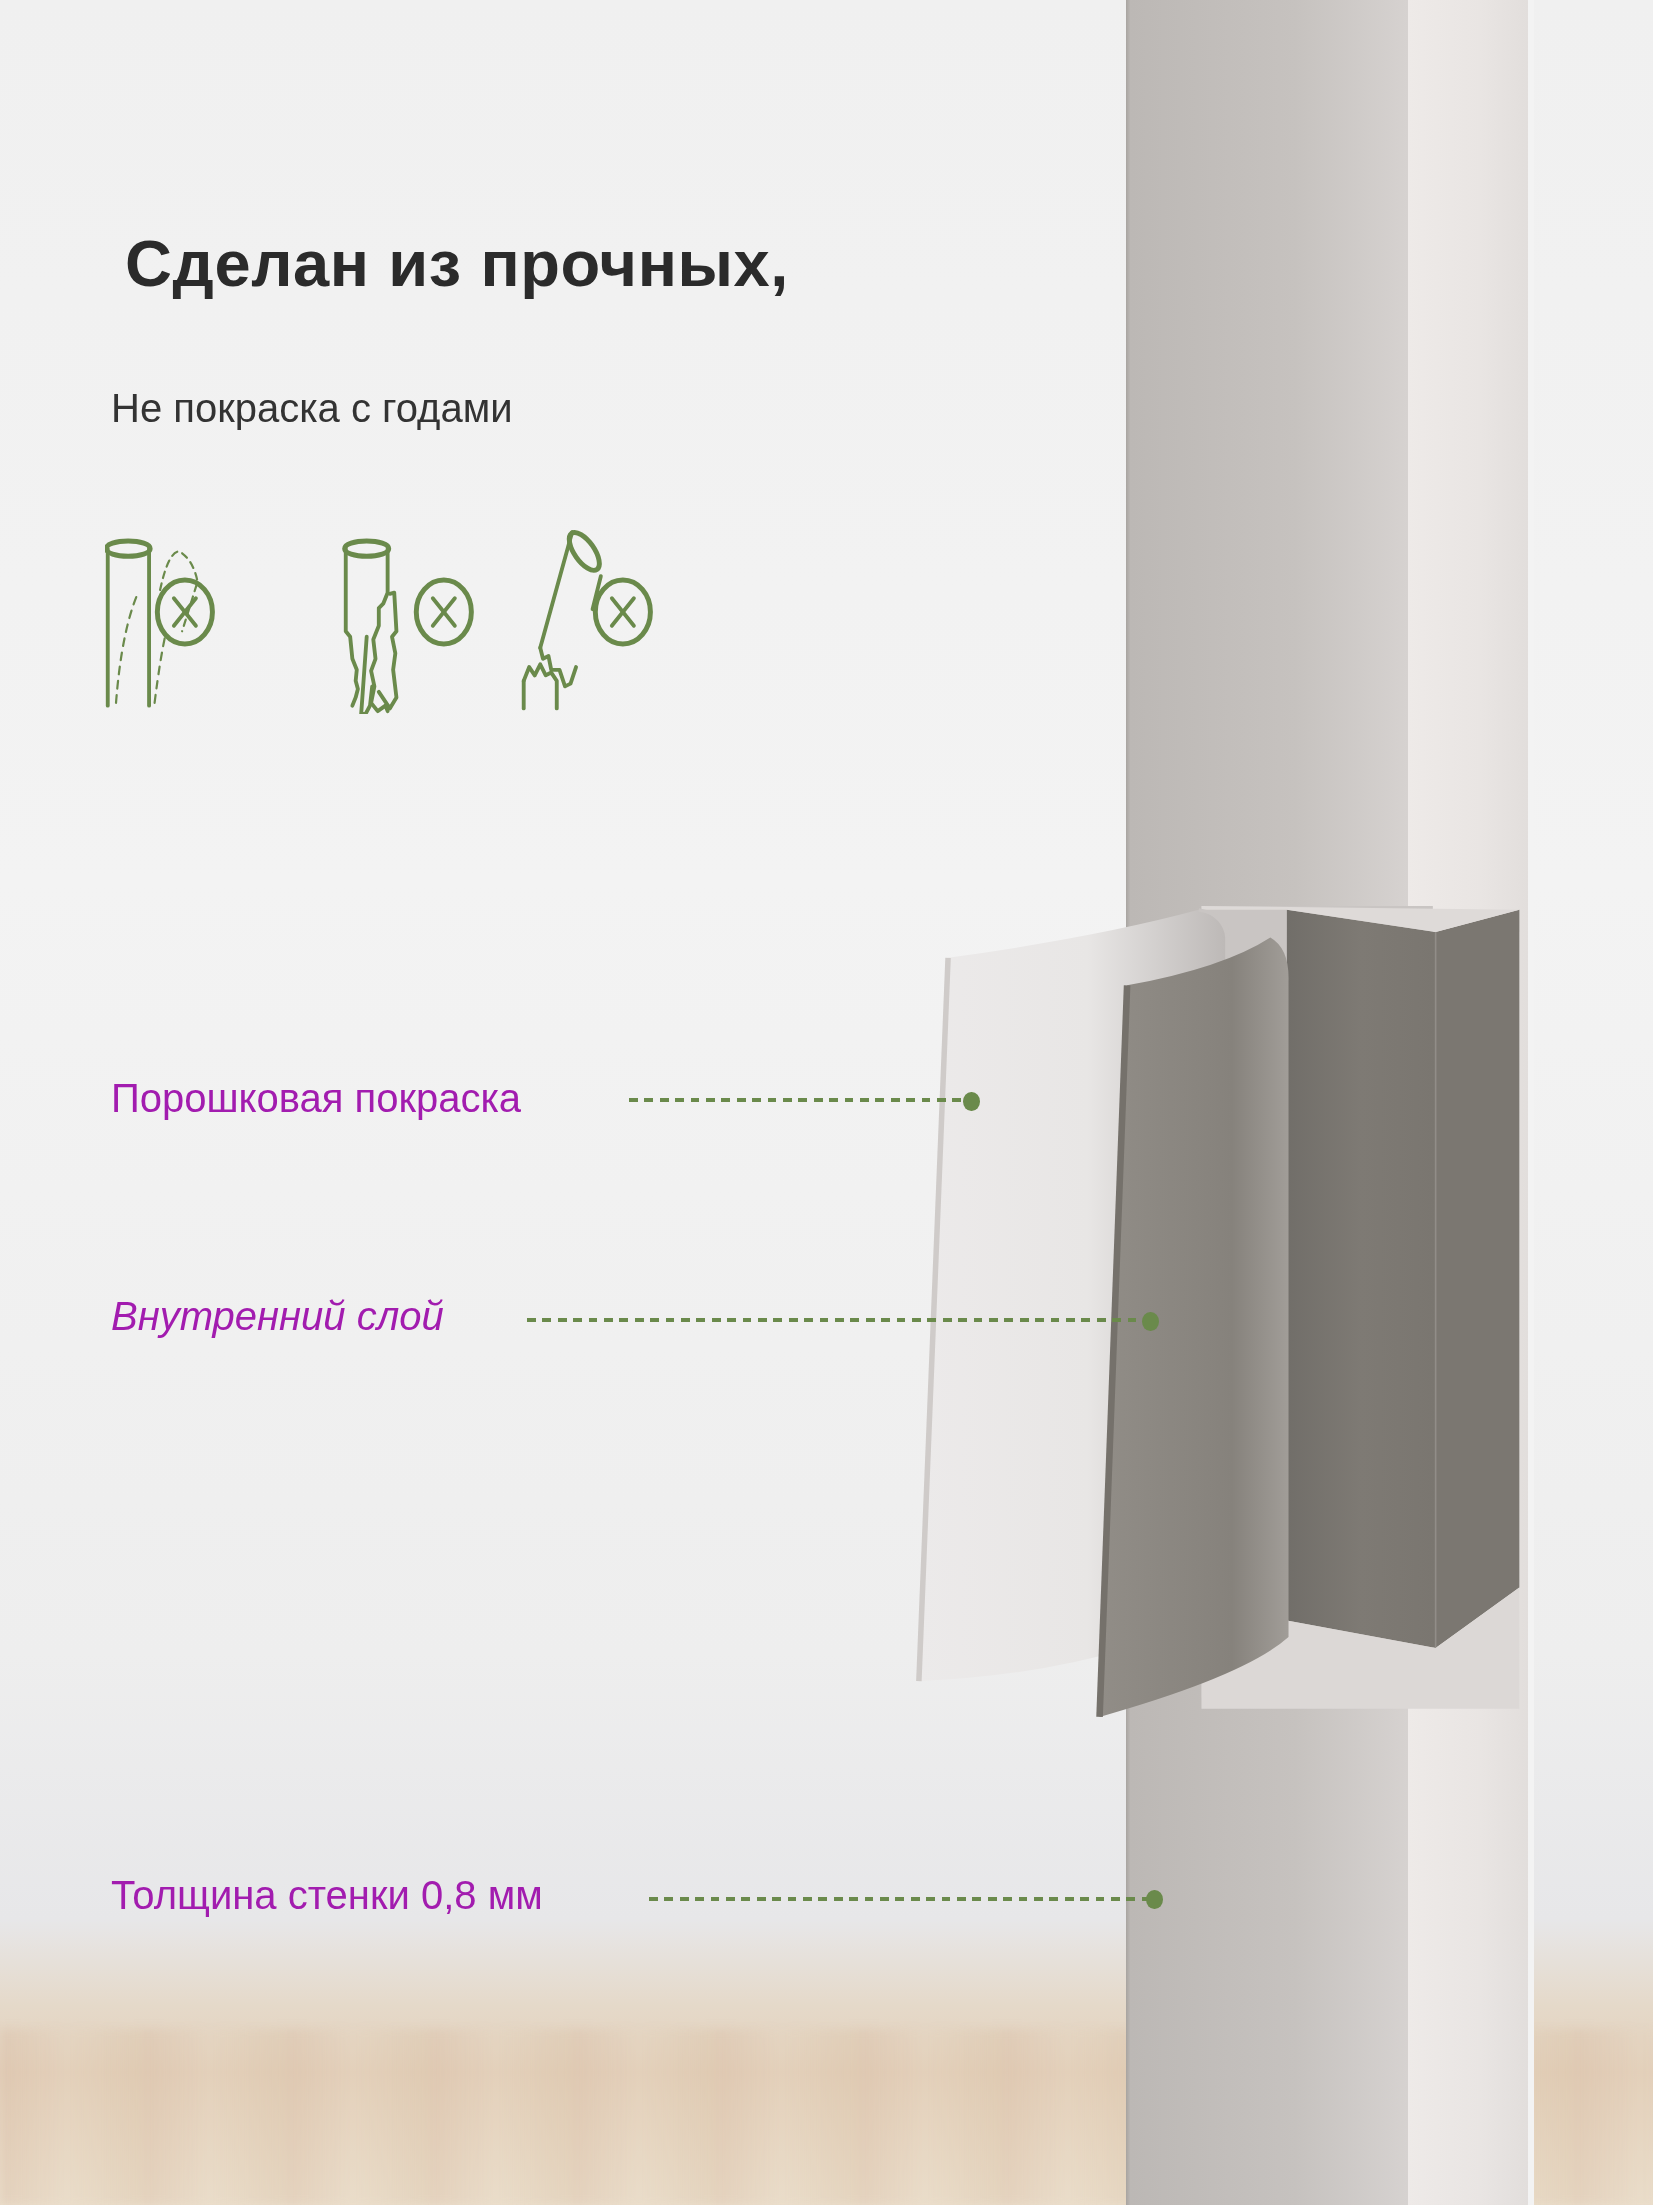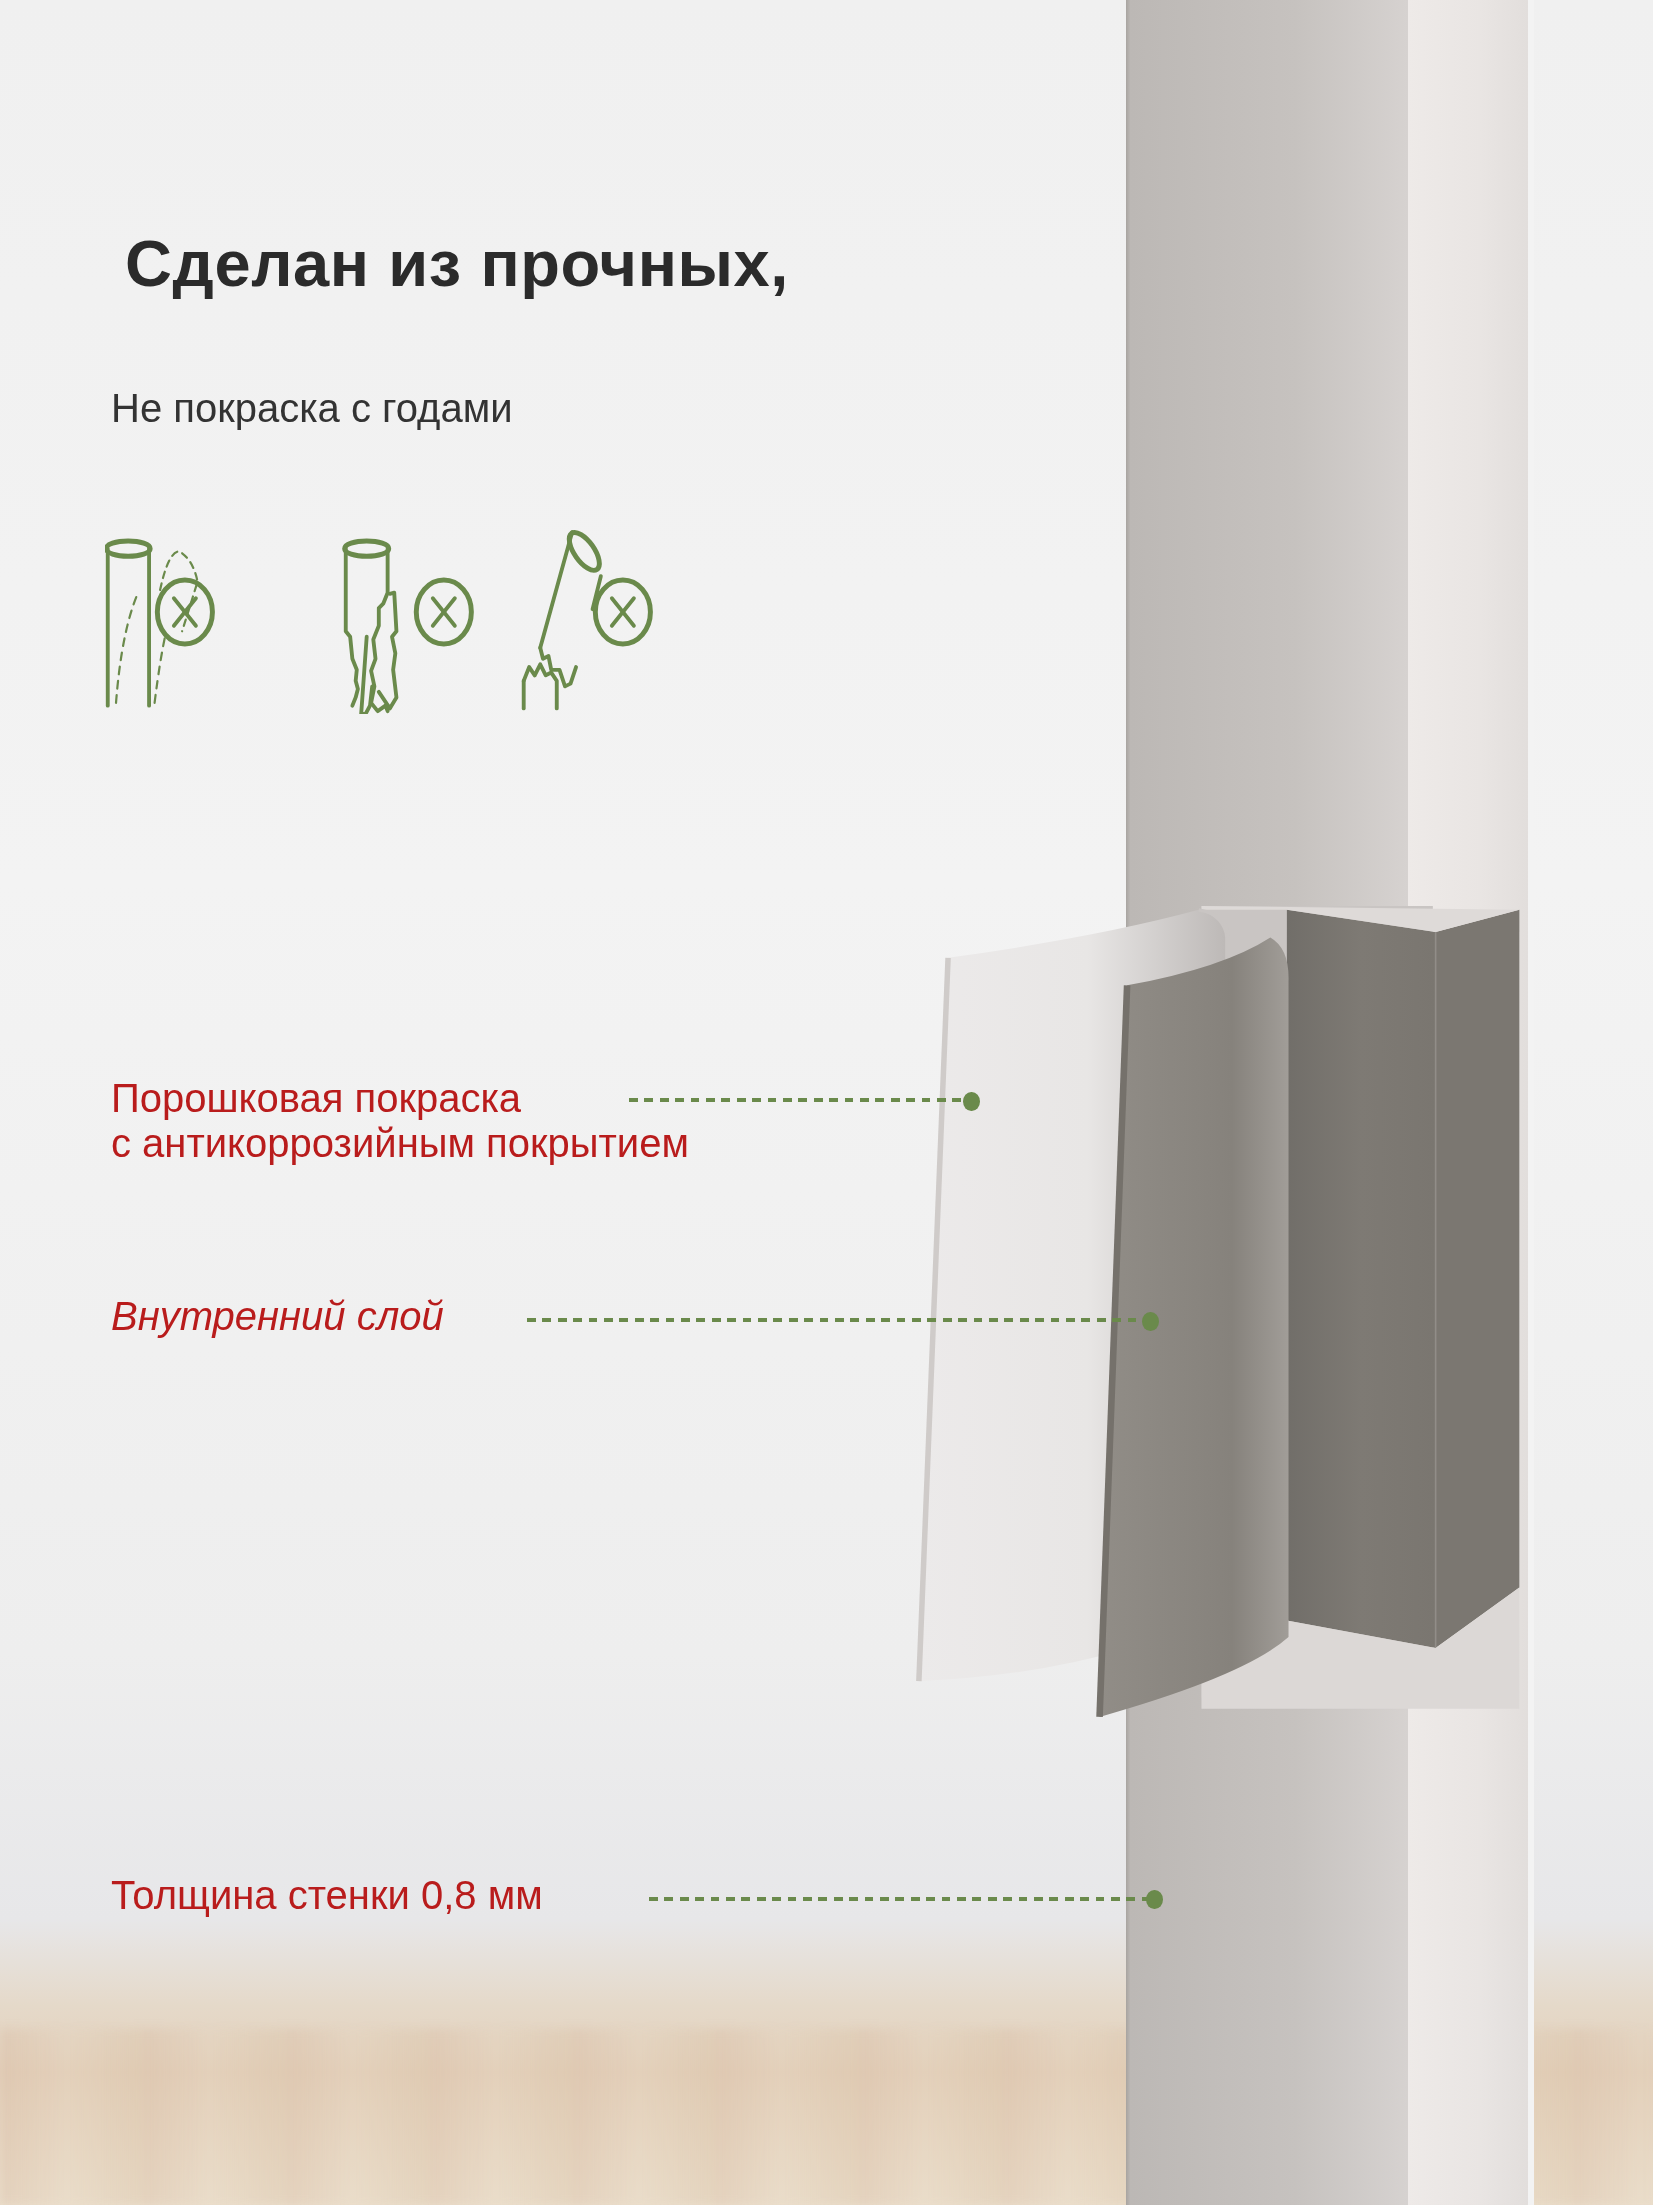--- a/index.html
+++ b/index.html
@@ -6,21 +6,21 @@
   body { width:1654px; height:2205px; position:relative; overflow:hidden;
     font-family:"Liberation Sans", sans-serif;
     background: linear-gradient(180deg,#f0f0f0 0%,#f3f3f3 40%,#eeeeee 75%,#e7e7e9 87%,#e5d9c9 91%,#e3d0bb 94%,#ebdfcd 100%); }
   .floor { position:absolute; left:0; top:2029px; width:1654px; height:176px;
     background: repeating-linear-gradient(90deg, rgba(215,185,160,0.35) 0px, rgba(230,210,185,0.15) 66px, rgba(215,190,160,0.3) 143px);
     filter: blur(4.4px); }
   .title { position:absolute; left:110px; top:207px; margin:15px; font-size:65px; line-height:83px;
     font-weight:700; color:#2b2b2b; letter-spacing:0.6px; }
   .subtitle { position:absolute; left:111px; top:386px; font-size:40px; color:#333; }
   .icons { position:absolute; left:105px; top:521px; width:595px; height:193px; }
-  .label { position:absolute; font-size:40px; color:#b91c1c; line-height:45px; }
+  .label { position:absolute; font-size:40px; color:#a21caf; line-height:45px; }
   .label b { font-weight:400;margin-top:44px; }
   .leader { position:absolute; height:4.4px;
     background: repeating-linear-gradient(90deg,#6a8a4b 0 8.8px, transparent 8.8px 15.4px); }
   .dot { position:absolute; width:16.5px; height:19px; border-radius:50%; background:#6a8a4b; }
   .post { position:absolute; left:1126px; top:0; width:408px; height:2205px; }
   .post-left { position:absolute; left:0; top:0; width:282px; height:100%;
     background: linear-gradient(90deg,#a8a4a0 0,#bcb8b5 4.4px,#c6c2bf 60%,#d6d2d0 100%); }
   .post-right { position:absolute; left:282px; top:0; width:120px; height:100%;
     background: linear-gradient(90deg,#eeeae8,#e9e5e3 60%,#e2dedc); }
   .post-edge { position:absolute; left:402px; top:0; width:5.5px; height:100%; background:#f3f3f3; }
@@ -110,21 +110,20 @@
     <path d="M-70,290 L-60,265 L-50,280 L-40,260 L-30,280 L-20,275 L-10,290 L-10,340"></path>
     <line x1="-70" y1="290" x2="-70" y2="340"></line>
     <ellipse cx="110" cy="165" rx="50" ry="58" stroke-width="9"></ellipse>
     <line x1="90" y1="140" x2="130" y2="190"></line>
       <line x1="130" y1="140" x2="90" y2="190"></line>
   </g>
 </svg>
 
 <div class="label" style="left:111px; top:1076px;">
   <span>Порошковая покраска</span><br>
-  <span>с антикоррозийным покрытием</span>
 </div>
 <div class="leader" style="left:629px; top:1098px; width:337px;"></div>
 <div class="dot" style="left:963px; top:1092px;"></div>
 
 <div class="label" style="left:111px; top:1294px;font-style:italic;">Внутренний слой</div>
 <div class="leader" style="left:527px; top:1318px; width:623px;"></div>
 <div class="dot" style="left:1142px; top:1312px;"></div>
 
 <div class="label" style="left:111px; top:1873px;">
   <span>Толщина стенки</span>

